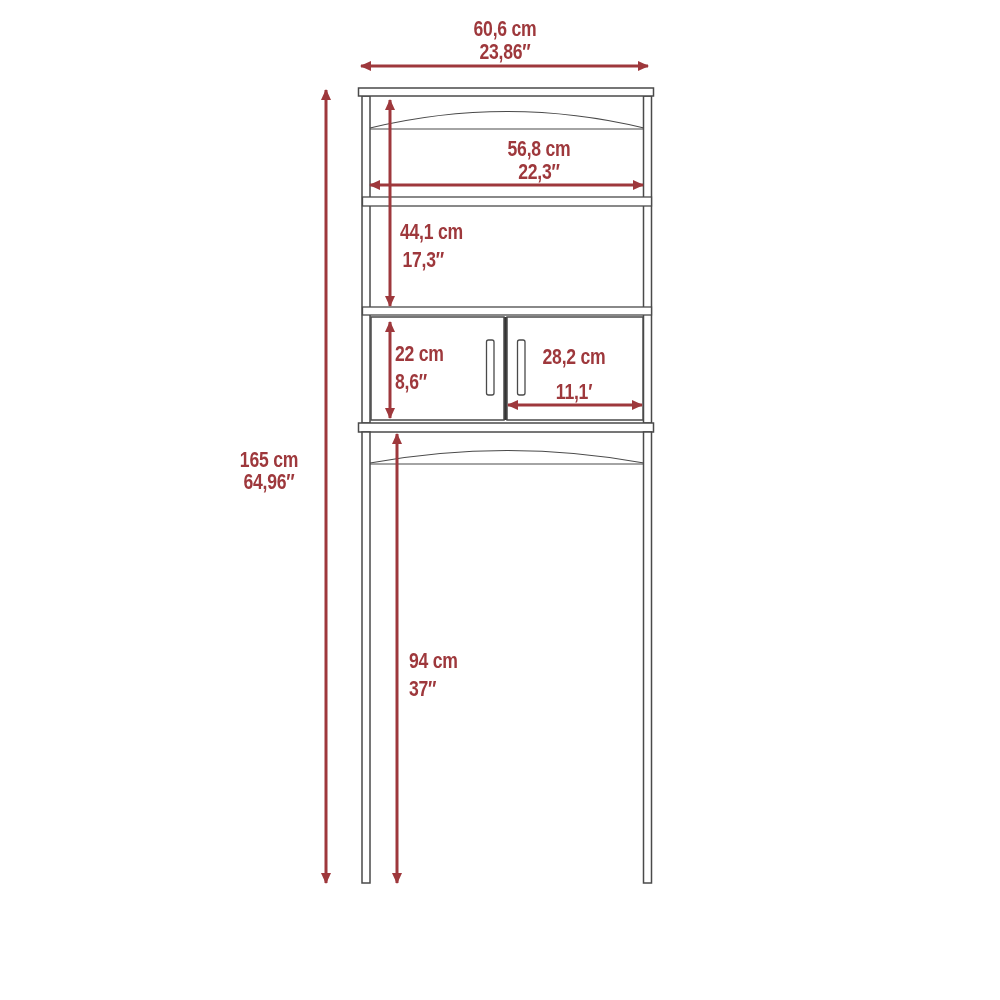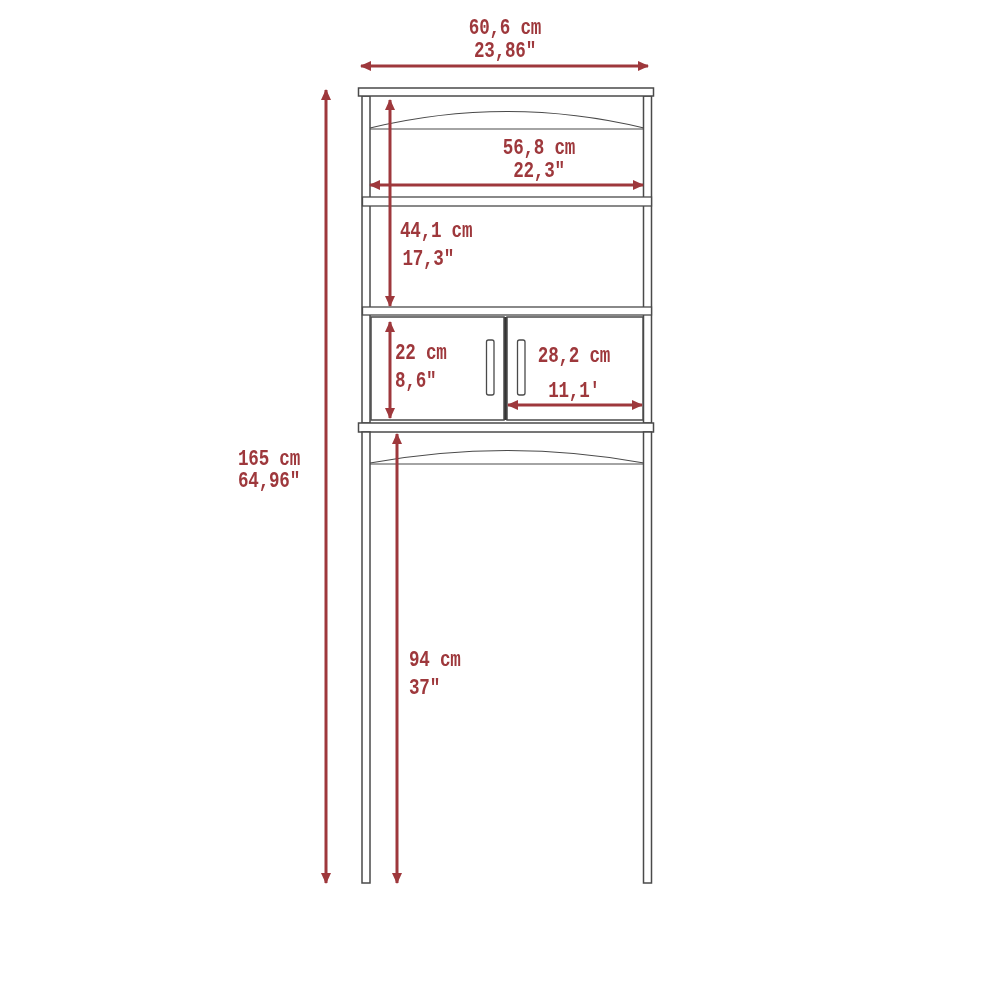--- a/index.html
+++ b/index.html
@@ -4,21 +4,21 @@
 <style>
   :root{
     --accent:#9e383c;
     --line:#4a4a4a;
     --divider:#333333;
     --bg:#ffffff;
   }
   html,body{margin:0;padding:0;background:var(--bg);}
   .canvas{
     position:relative;width:1000px;height:1000px;background:var(--bg);
-    font-family:Liberation Mono, monospace;overflow:hidden;
+    font-family:Liberation Sans, sans-serif;overflow:hidden;
   }
   .drawing{position:absolute;left:0;top:0;}
   .outline{stroke:var(--line);fill:#ffffff;stroke-width:1.5;}
   .thin{stroke-width:1.3;}
   .curve{stroke:var(--line);fill:none;stroke-width:1.2;}
   .divider{stroke:var(--divider);stroke-width:2.5;}
   .arrow{stroke:var(--accent);stroke-width:3;fill:none;}
   .dim-label{
     position:absolute;color:var(--accent);font-weight:bold;font-size:22px;
     line-height:23px;letter-spacing:-0.3px;white-space:nowrap;

